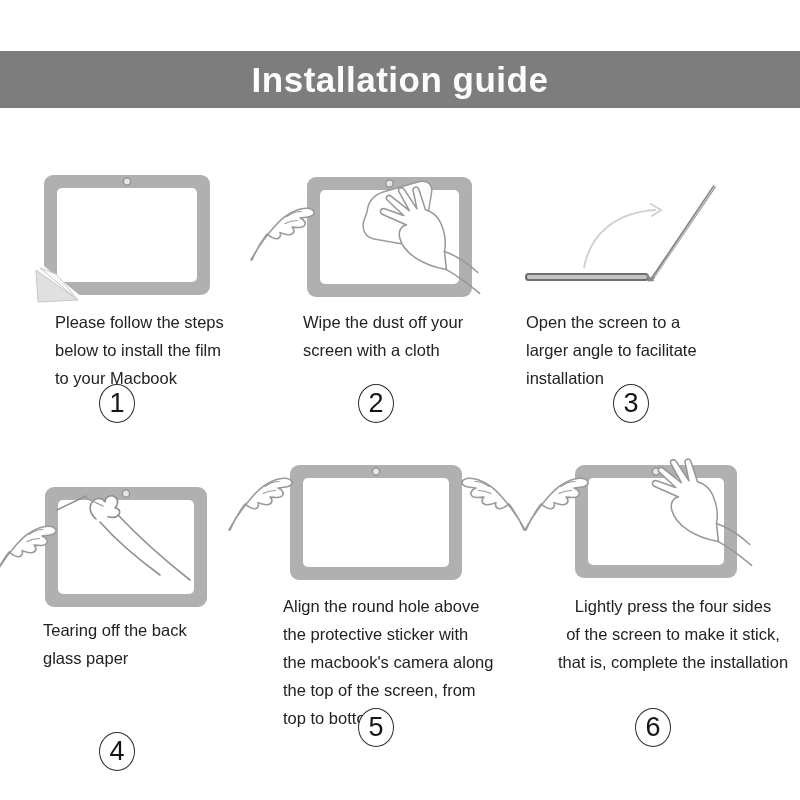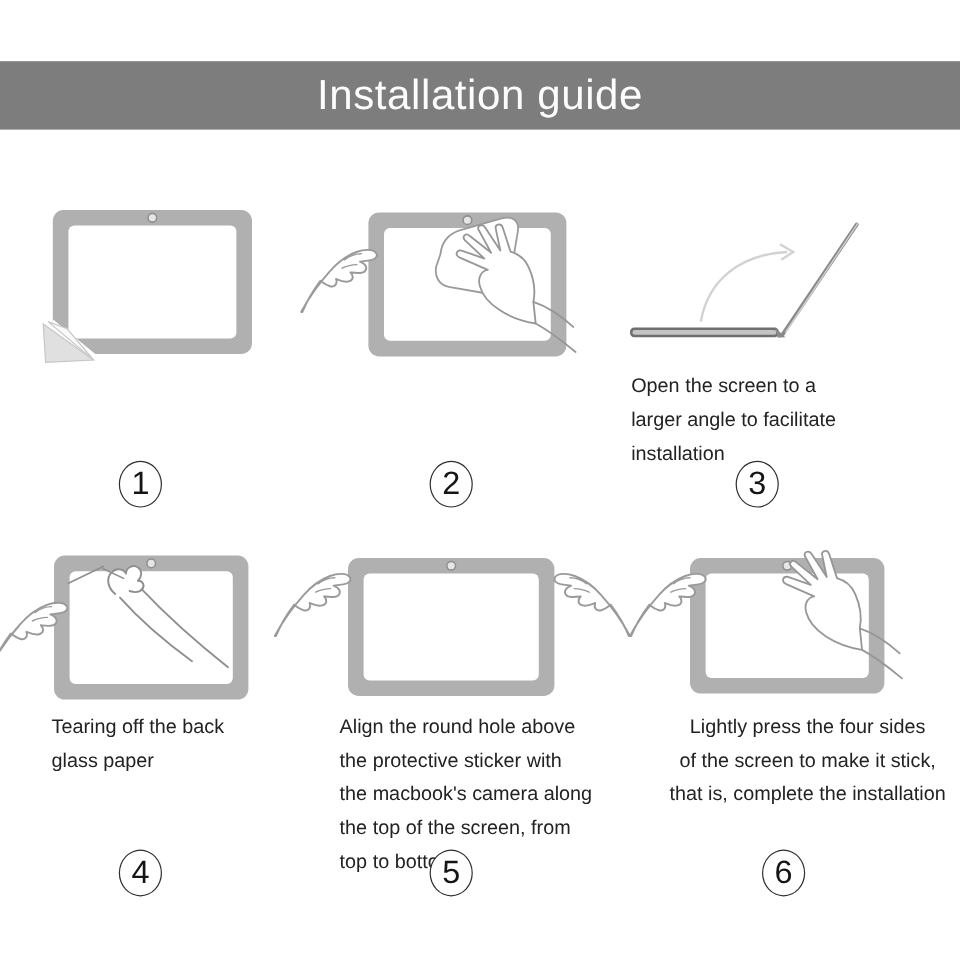--- a/index.html
+++ b/index.html
@@ -7,42 +7,42 @@
     width:800px;height:800px;position:relative;overflow:hidden;
     background:#ffffff;
     font-family:"Liberation Sans", sans-serif;
   }
   .banner{
     position:absolute;left:0;top:51px;width:800px;height:57px;
     background:var(--banner-bg,#7d7d7d);
     display:flex;align-items:center;justify-content:center;
   }
   .banner h1{
-    margin:16px;font-size:35px;font-weight:400;letter-spacing:.5px;
+    margin:16px;font-size:35px;font-weight:700;letter-spacing:.5px;
     color:var(--banner-text,#fcfcfc);
   }
   .step{position:absolute;}
   .illus{position:absolute;left:0;top:0;}
   .illus svg{overflow:visible;display:block;}
   .caption{
     position:absolute;
     font-size:16.5px;line-height:28px;color:var(--caption-text,#222222);
     white-space:pre-line;
   }
   .badge{
     position:absolute;width:36px;height:39px;border-radius:50%;
     border:1.5px solid var(--badge-border,#2e2e2e);
     display:flex;align-items:center;justify-content:center;
     font-size:27px;color:#151515;background:#fff;box-sizing:border-box;
   }
   
   #s1{left:30px;top:160px;width:230px;height:280px;}
   #s2{left:250px;top:160px;width:270px;height:280px;}
   #s3{left:506px;top:160px;width:260px;height:280px;}
-  #s4{left:0px;top:440px;width:260px;height:320px;}
+  #s4{left:0px;top:464px;width:260px;height:320px;}
   #s5{left:250px;top:440px;width:270px;height:320px;}
   #s6{left:530px;top:440px;width:270px;height:320px;}
   #s1 .caption{left:25px;top:148px;width:185px;}
   #s2 .caption{left:53px;top:148px;width:190px;}
   #s3 .caption{left:20px;top:148px;width:190px;}
   #s4 .caption{left:43px;top:152px;width:175px;}
   #s5 .caption{left:33px;top:152px;width:225px;}
   #s6 .caption{left:18px;top:152px;width:250px;text-align:center;}
   #s1 .badge{left:69px;top:224px;}
   #s2 .badge{left:108px;top:224px;}
@@ -77,34 +77,39 @@
   <div class="illus" aria-label="screen-protector-with-peeling-corner">
     <svg width="230" height="148" viewBox="0 0 230 148">
       <rect x="14" y="15" width="166" height="120" rx="9" fill="#b0b0b0"></rect>
       <rect x="27" y="28" width="140" height="94" rx="5" fill="#ffffff"></rect>
       <circle cx="97" cy="21.5" r="3.6" fill="#e6e6e6" stroke="#8f8f8f" stroke-width="1.3"></circle>
       <path d="M14,106 L52,137 L14,137 Z" fill="#ffffff"></path>
       <path d="M6,110 L48,140 L8,142 Z" fill="#e0e0e0" stroke="#c6c6c6" stroke-width="1"></path>
       <path d="M10,108 L48,140 L26,114 Z" fill="#fafafa" stroke="#c8c8c8" stroke-width="1"></path>
     </svg>
   </div>
+  <div class="caption">Please follow the steps
+below to install the film
+to your Macbook</div>
   <div class="badge">1</div>
 </div>
 
 <div class="step" id="s2">
   <div class="illus" aria-label="hand-wiping-screen-with-cloth">
     <svg width="270" height="148" viewBox="0 0 270 148">
       <rect x="57" y="17" width="165" height="120" rx="9" fill="#b0b0b0"></rect>
       <rect x="70" y="30" width="139" height="94" rx="5" fill="#ffffff"></rect>
       <circle cx="139.5" cy="23.5" r="3.6" fill="#e6e6e6" stroke="#8f8f8f" stroke-width="1.3"></circle>
       <use href="#grip-hand" transform="translate(0,38)"></use>
       <path d="M117,52 C118,42 124,35 133,32 L168,22 C177,19.5 183,24 181.5,33 L175,72 C173.5,81 167,86.5 158,85 L124,79 C115.5,77.5 112,70 113.5,62 Z" fill="#ffffff" stroke="#9b9b9b" stroke-width="1.5"></path>
       <use href="#press-hand" transform="translate(128,26) scale(0.95)"></use>
     </svg>
   </div>
+  <div class="caption">Wipe the dust off your
+screen with a cloth</div>
   <div class="badge">2</div>
 </div>
 
 <div class="step" id="s3">
   <div class="illus" aria-label="laptop-opened-to-wide-angle">
     <svg width="260" height="148" viewBox="0 0 260 148">
       <path d="M78,108 C84,74 110,52 150,50" fill="none" stroke="#d2d2d2" stroke-width="2"></path>
       <path d="M144,43.5 L155,50 L145,56.5" fill="none" stroke="#d2d2d2" stroke-width="2"></path>
       <rect x="19" y="113" width="124" height="8" rx="3.5" fill="#6f6f6f"></rect>
       <rect x="21" y="115" width="120" height="4" rx="2" fill="#c4c4c4"></rect>

